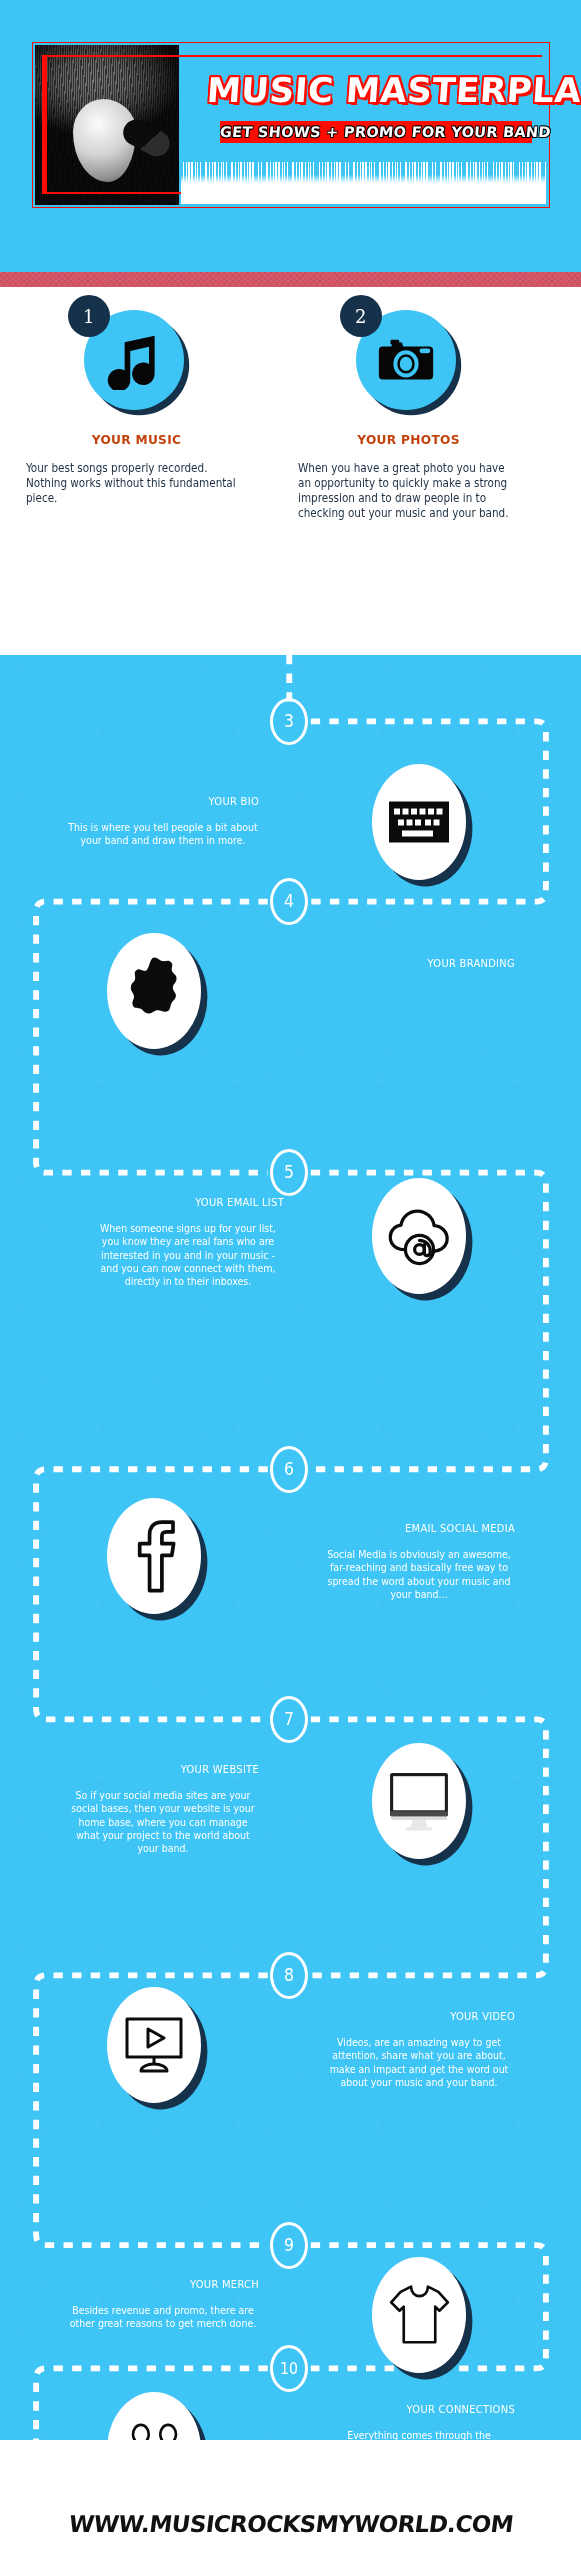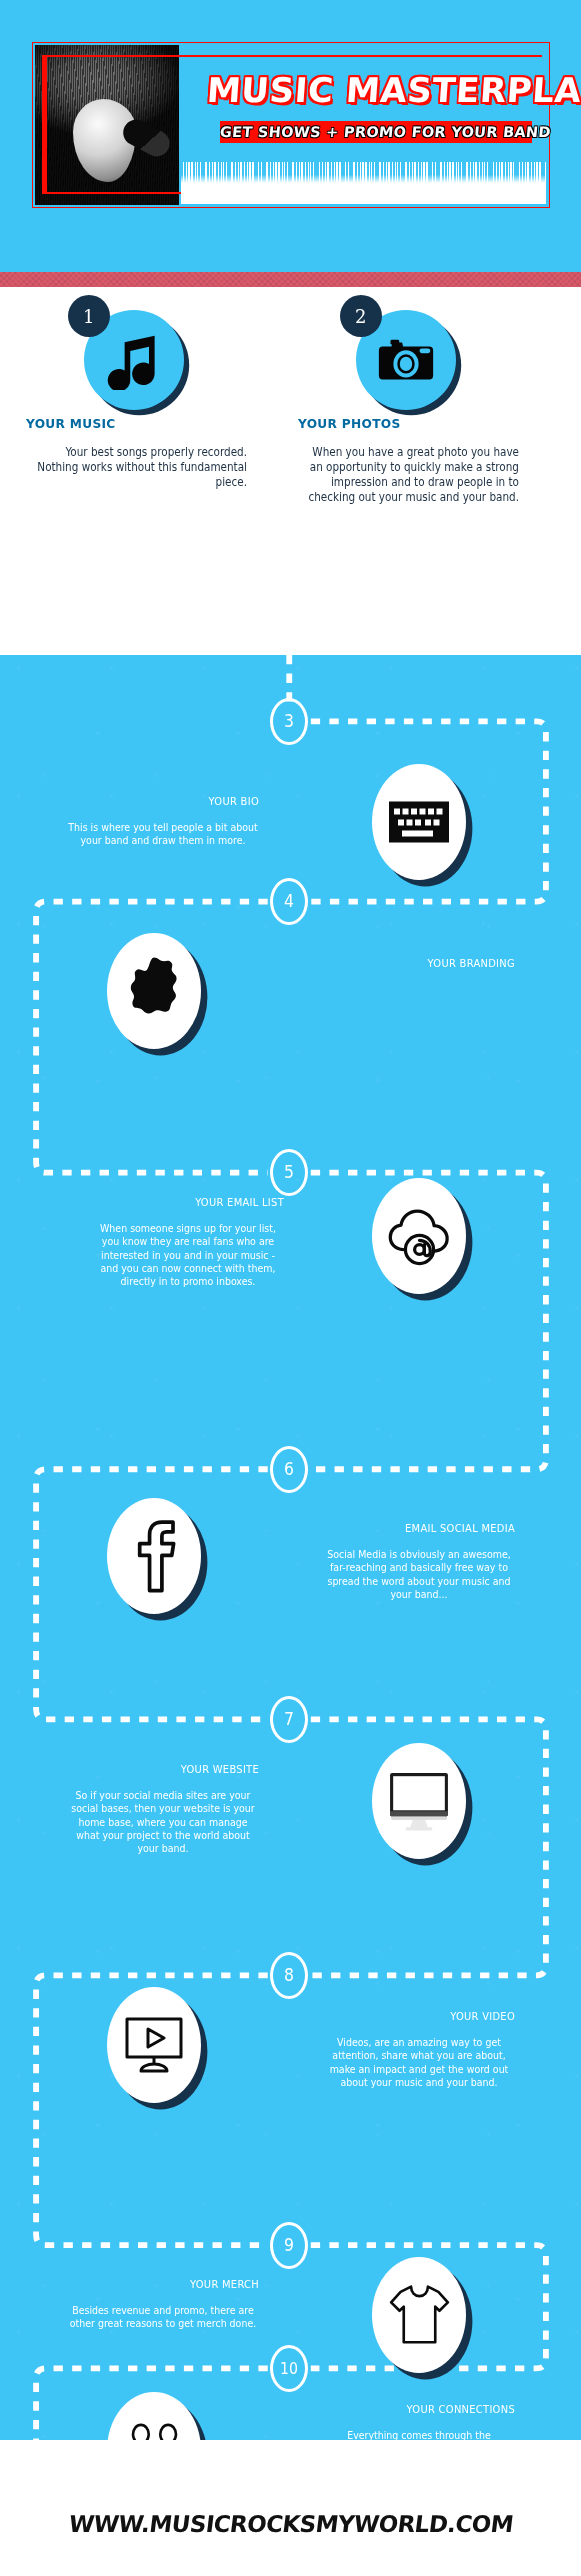--- a/index.html
+++ b/index.html
@@ -145,30 +145,31 @@
     position:absolute; left:-16.3px; top:-15px;
     width:42px; height:42px; border-radius:50%;
     background:#16314A;
     color:#ffffff;
     display:flex; align-items:center; justify-content:center;
     font-family:"DejaVu Serif", serif;
     font-size:18px;
     z-index:3;
   }
   .top-title{
-    margin-top:2px;
+    margin-top:18px;
+    text-align:center;
     font-family:"DejaVu Sans", sans-serif;
     font-weight:bold;
     font-size:12.2px;
     letter-spacing:0.3px;
-    color:#0369a1;
+    color:#c2410c;
   }
   .top-body{
     margin-top:14px;
-    text-align:right;
+    text-align:left;
     font-family:"DejaVu Sans Condensed","DejaVu Sans", sans-serif;
     font-size:11.6px;
     line-height:15px;
     color:#1D3044;
   }
 
   
   .flow{
     position:absolute; left:0; top:655px; width:582px; height:1785px;
     background:#3EC5F6;
@@ -394,21 +395,21 @@
               <path d="M30 82C16 82 6 72 6 59c0-12 9-21 20-22 2-15 15-26 30-26 16 0 29 12 31 27 14 1 24 11 24 24 0 13-11 23-25 23"></path>
               <circle cx="60" cy="82" r="26"></circle>
               <circle cx="60" cy="82" r="9"></circle>
               <path d="M69 73v16c0 6 11 6 11-3 0-13-9-21-20-21"></path>
             </g>
           </svg>
         </span>
       </div>
       <div class="step-text" style="left:67px; top:541px;margin-left:25px;">
         <div class="step-title">YOUR EMAIL LIST</div>
-        <div class="step-body">When someone signs up for your list, you know they are real fans who are interested in you and in your music - and you can now connect with them, directly in to promo inboxes.</div>
+        <div class="step-body">When someone signs up for your list, you know they are real fans who are interested in you and in your music - and you can now connect with them, directly in to their inboxes.</div>
       </div>
     </div>
 
     <div class="node" style="left:270px; top:791px;">6</div>
     <div class="step">
       <div class="icon-circle" style="left:107px; top:843px;">
         <span class="glyph">
           <svg width="51" height="74" viewBox="0 0 80 120">
             <path fill="none" stroke="#0b0b0b" stroke-width="6" stroke-linejoin="round" d="M52 5c-13 0-20 8-20 21v14H16v19h16v57h20V59h16l3-19H52V28c0-5 2-7 8-7h10V5Z"></path>
           </svg>

